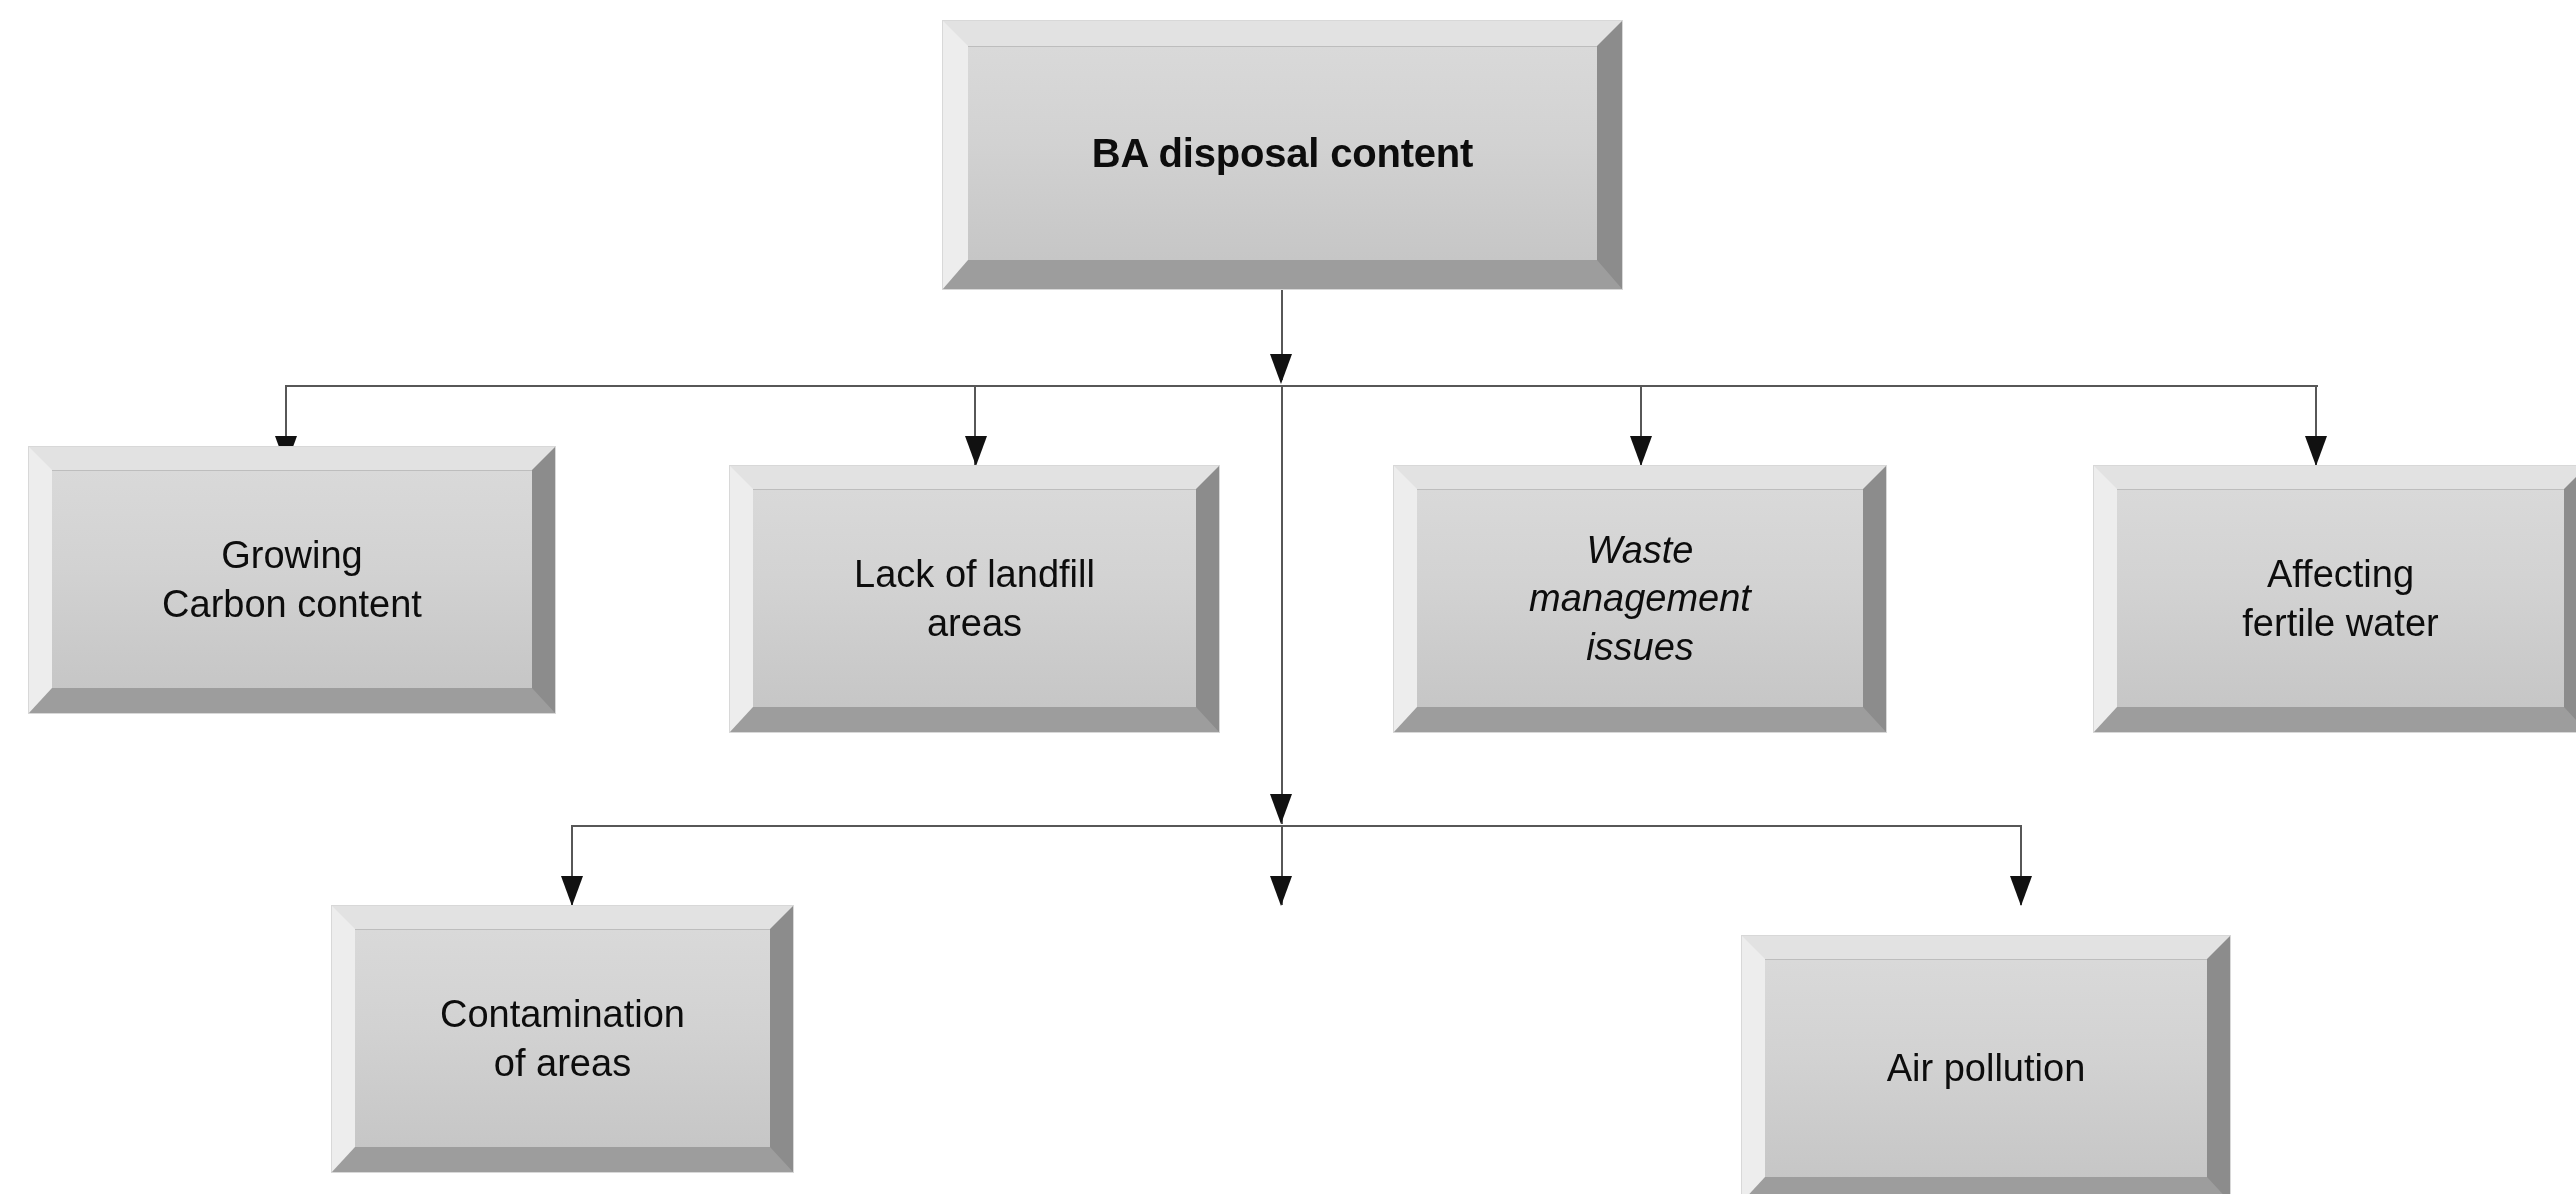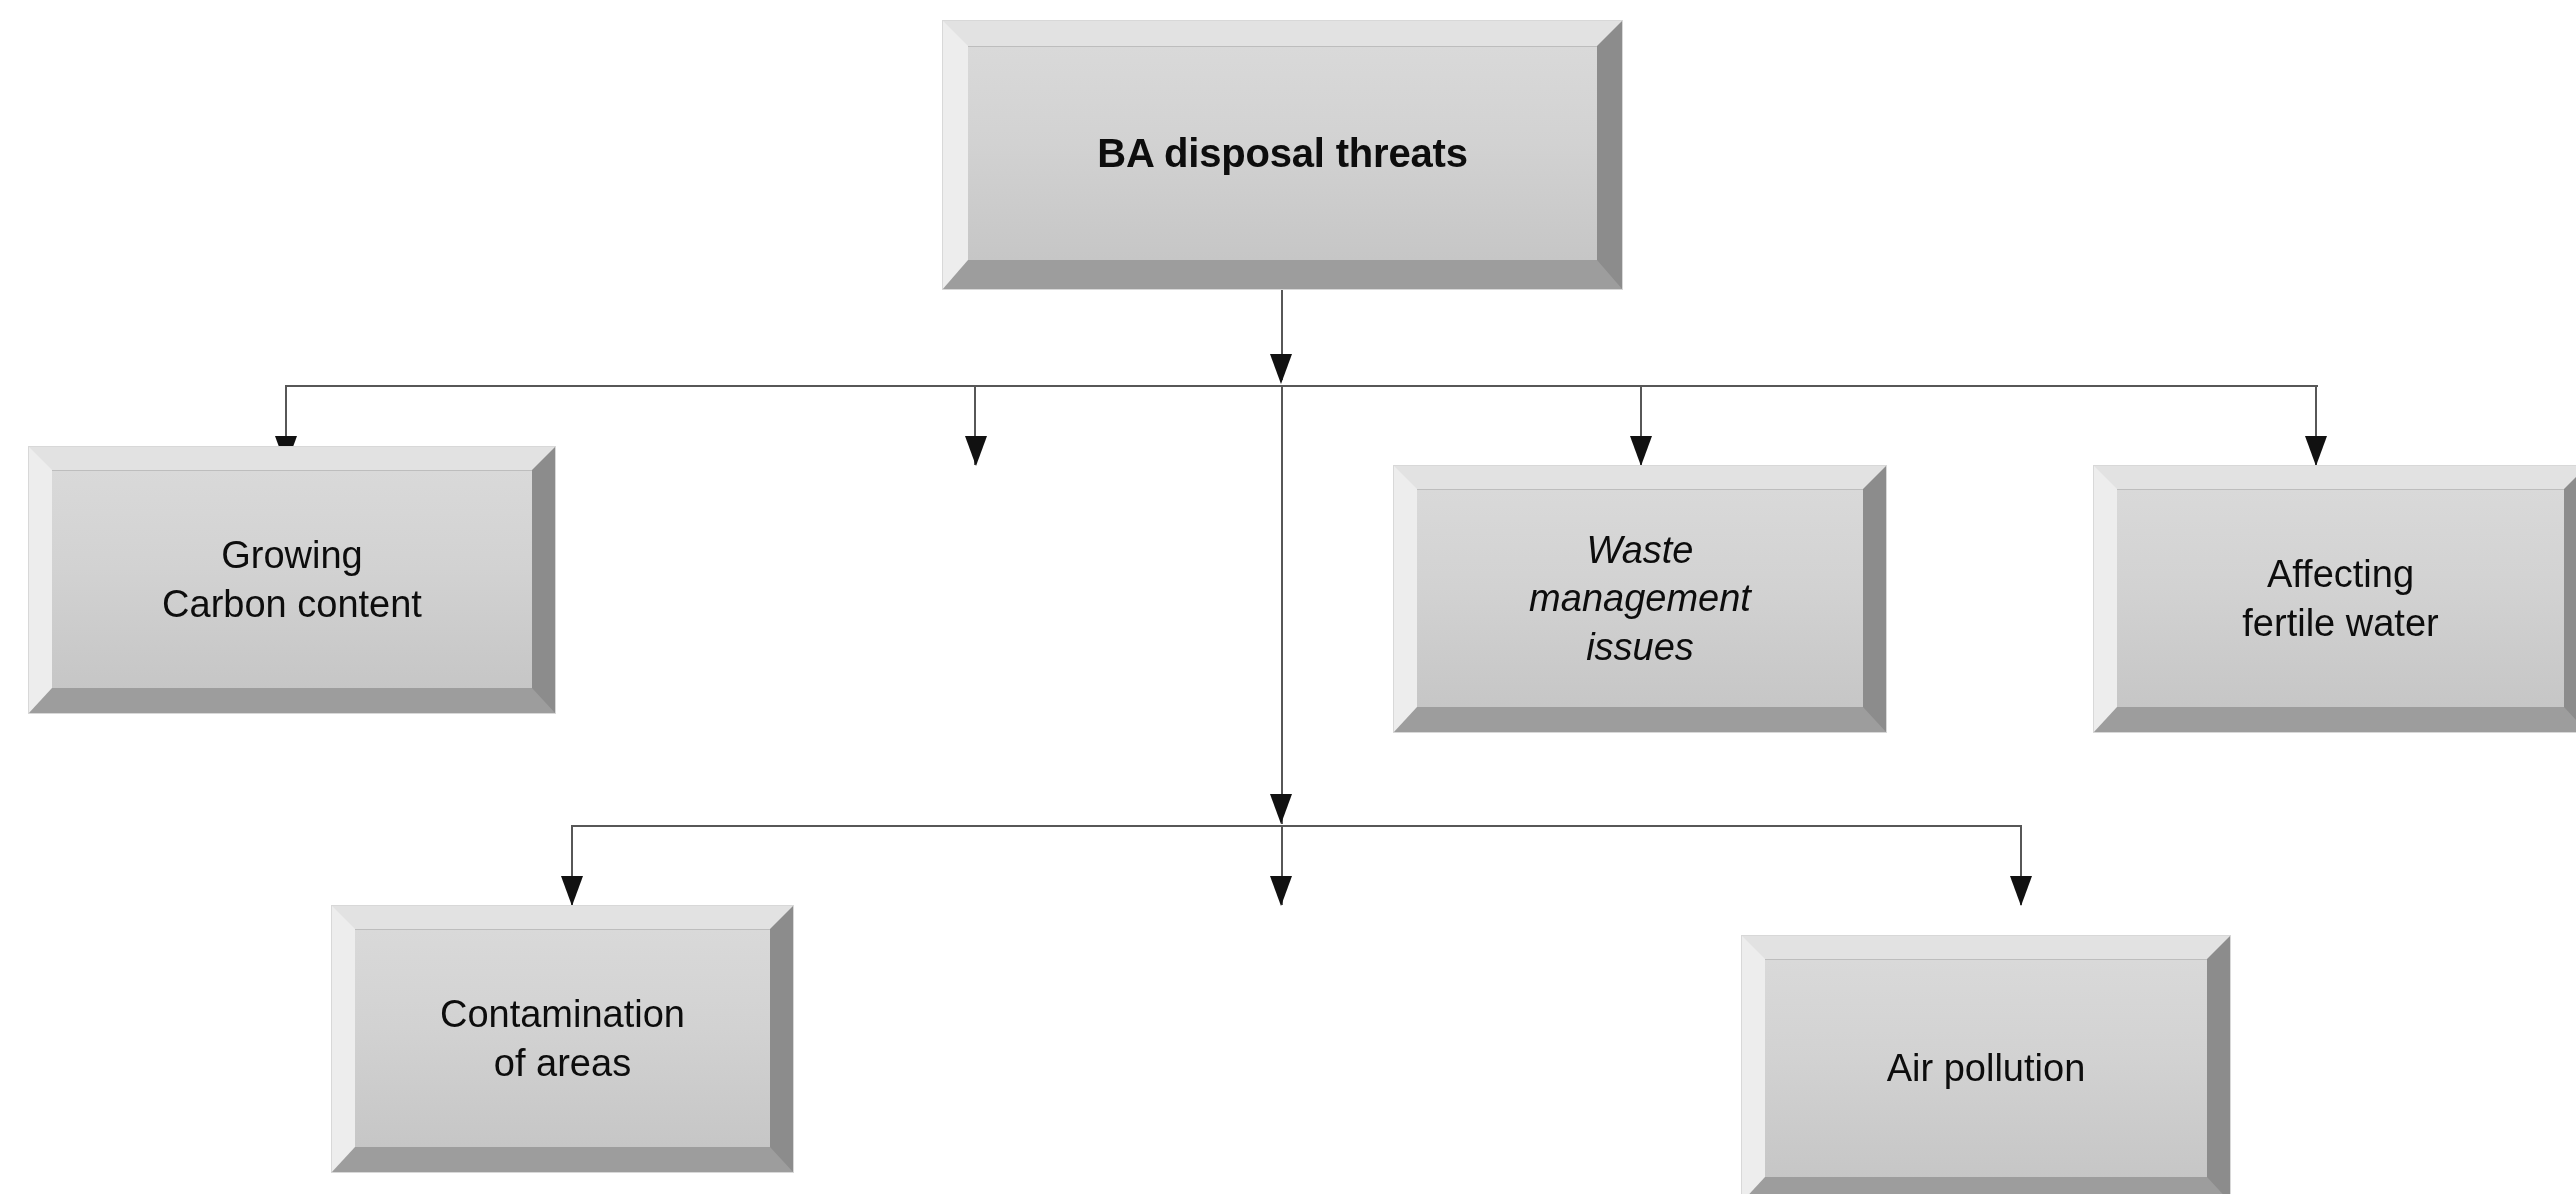--- a/index.html
+++ b/index.html
@@ -96,21 +96,21 @@
   }
 </style>
 </head>
 <body>
 
 <div id="canvas">
 
   <div class="node" id="node-root" style="left:942px; top:20px; width:681px; height:270px;">
     <div class="bevel"></div>
     <div class="face">
-      <span class="label">BA disposal threats</span>
+      <span class="label">BA disposal content</span>
     </div>
     <div class="outline"></div>
   </div>
 
   <div class="conn-v" style="left:1281px; top:290px; height:90px;"></div>
   <div class="arrow-down" style="left:1270px; top:354px;"></div>
 
   <div class="conn-h" style="left:285px; top:385px; width:2033px;"></div>
 
   <div class="conn-v" style="left:285px; top:385px; height:80px;"></div>
@@ -129,20 +129,30 @@
     <div class="bevel"></div>
     <div class="face">
       <span class="label">
         <span>Growing</span><br>
         <span>Carbon content</span>
       </span>
     </div>
     <div class="outline"></div>
   </div>
 
+  <div class="node child" style="left:729px; top:465px; width:491px; height:268px;">
+    <div class="bevel"></div>
+    <div class="face">
+      <span class="label">
+        <span>Lack of landfill</span><br>
+        <span>areas</span>
+      </span>
+    </div>
+    <div class="outline"></div>
+  </div>
 
   <div class="node child" style="left:1393px; top:465px; width:494px; height:268px;font-style:italic;">
     <div class="bevel"></div>
     <div class="face">
       <span class="label">
         <span>Waste</span><br>
         <span>management</span><br>
         <span>issues</span>
       </span>
     </div>

